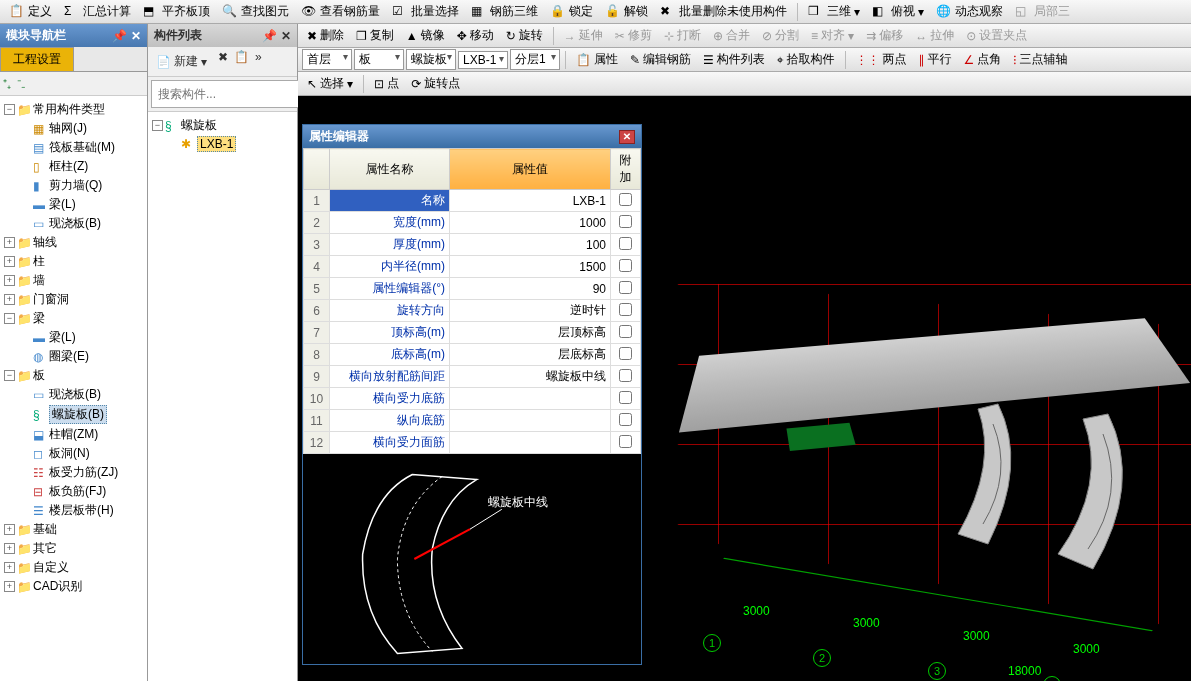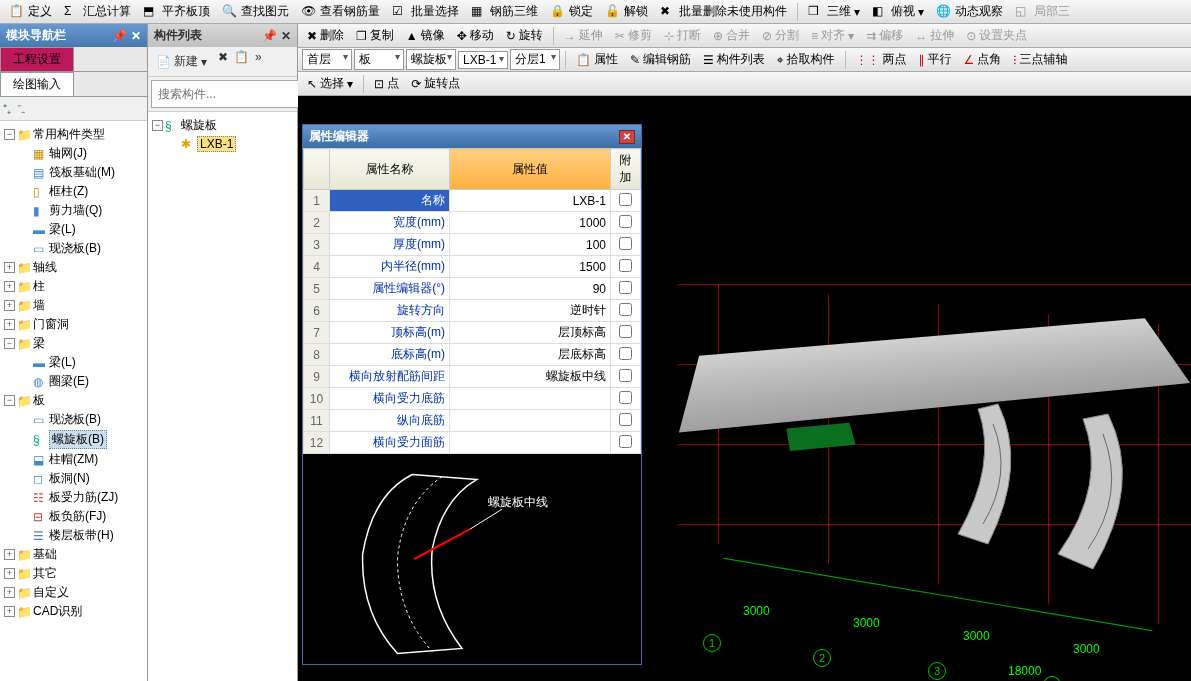--- a/index.html
+++ b/index.html
@@ -11,21 +11,21 @@
 .sep { width:1px; height:18px; background:#bbb; margin:0 3px; display:inline-block; }
 .dropdown { background:#fff; border:1px solid #999; padding:1px 0 1px 4px; min-width:50px; position:relative; }
 .dropdown:after { content:"▾"; position:absolute; right:3px; top:1px; color:#555; font-size:10px; }
 .panel-header { background:linear-gradient(#6898d0,#4878b0); color:#fff; padding:3px 6px; display:flex; align-items:center; justify-content:space-between; font-weight:bold; }
 .panel-header .ctrls { display:flex; gap:4px; }
 .panel-header .ctrls span { cursor:pointer; }
 .left-col { position:absolute; left:0; top:24px; width:148px; bottom:0; background:#f0f0f0; border-right:1px solid #999; display:flex; flex-direction:column; }
 .mid-col { position:absolute; left:148px; top:24px; width:150px; bottom:0; background:#f8f8f8; border-right:1px solid #999; display:flex; flex-direction:column; }
 .viewport { position:absolute; left:298px; top:24px; right:0; bottom:0; background:#000; }
 .tabstrip { background:#e8e8e8; border-bottom:1px solid #999; display:flex; }
-.tabstrip .tab { padding:3px 12px; border:1px solid #999; border-bottom:none; background:#be185d; margin-right:-1px; cursor:pointer; }
+.tabstrip .tab { padding:3px 12px; border:1px solid #999; border-bottom:none; background:#eab308; margin-right:-1px; cursor:pointer; }
 .tabstrip .tab.active { background:#fff; }
 .tree { flex:1; overflow:auto; background:#fff; padding:4px 2px; }
 .tree ul { list-style:none; padding-left:16px; }
 .tree li { padding:1px 0; white-space:nowrap; display:flex; align-items:center; gap:2px; }
 .tree .row { display:flex; align-items:center; gap:2px; cursor:pointer; }
 .tree .exp { width:11px; height:11px; border:1px solid #888; display:inline-flex; align-items:center; justify-content:center; font-size:9px; line-height:1; background:#fff; color:#555; }
 .tree .noexp { width:11px; display:inline-block; }
 .tree .sel { background:#cde; border:1px dotted #58a; padding:0 2px; }
 .tree .nodeico { width:14px; height:14px; display:inline-block; }
 .mini-tb { background:#f0f0f0; border-bottom:1px solid #ccc; padding:3px; display:flex; gap:6px; }
@@ -124,23 +124,20 @@
   <div class="panel-header">
     <span>模块导航栏</span>
     <span class="ctrls">
         <span>📌</span>
         <span>✕</span>
       </span>
   </div>
   <div class="tabstrip">
     <div class="tab">工程设置</div>
   </div>
-  <div class="tabstrip">
-    <div class="tab active">绘图输入</div>
-  </div>
   <div class="mini-tb">
     <span style="color:#0a7020">⁺₊</span>
     <span style="color:#0a7020">⁻₋</span>
   </div>
   <div class="tree">
     <ul style="padding-left:2px">
       <li>
           <div class="row">
             <span class="exp">−</span>
             <span class="nodeico">📁</span>

